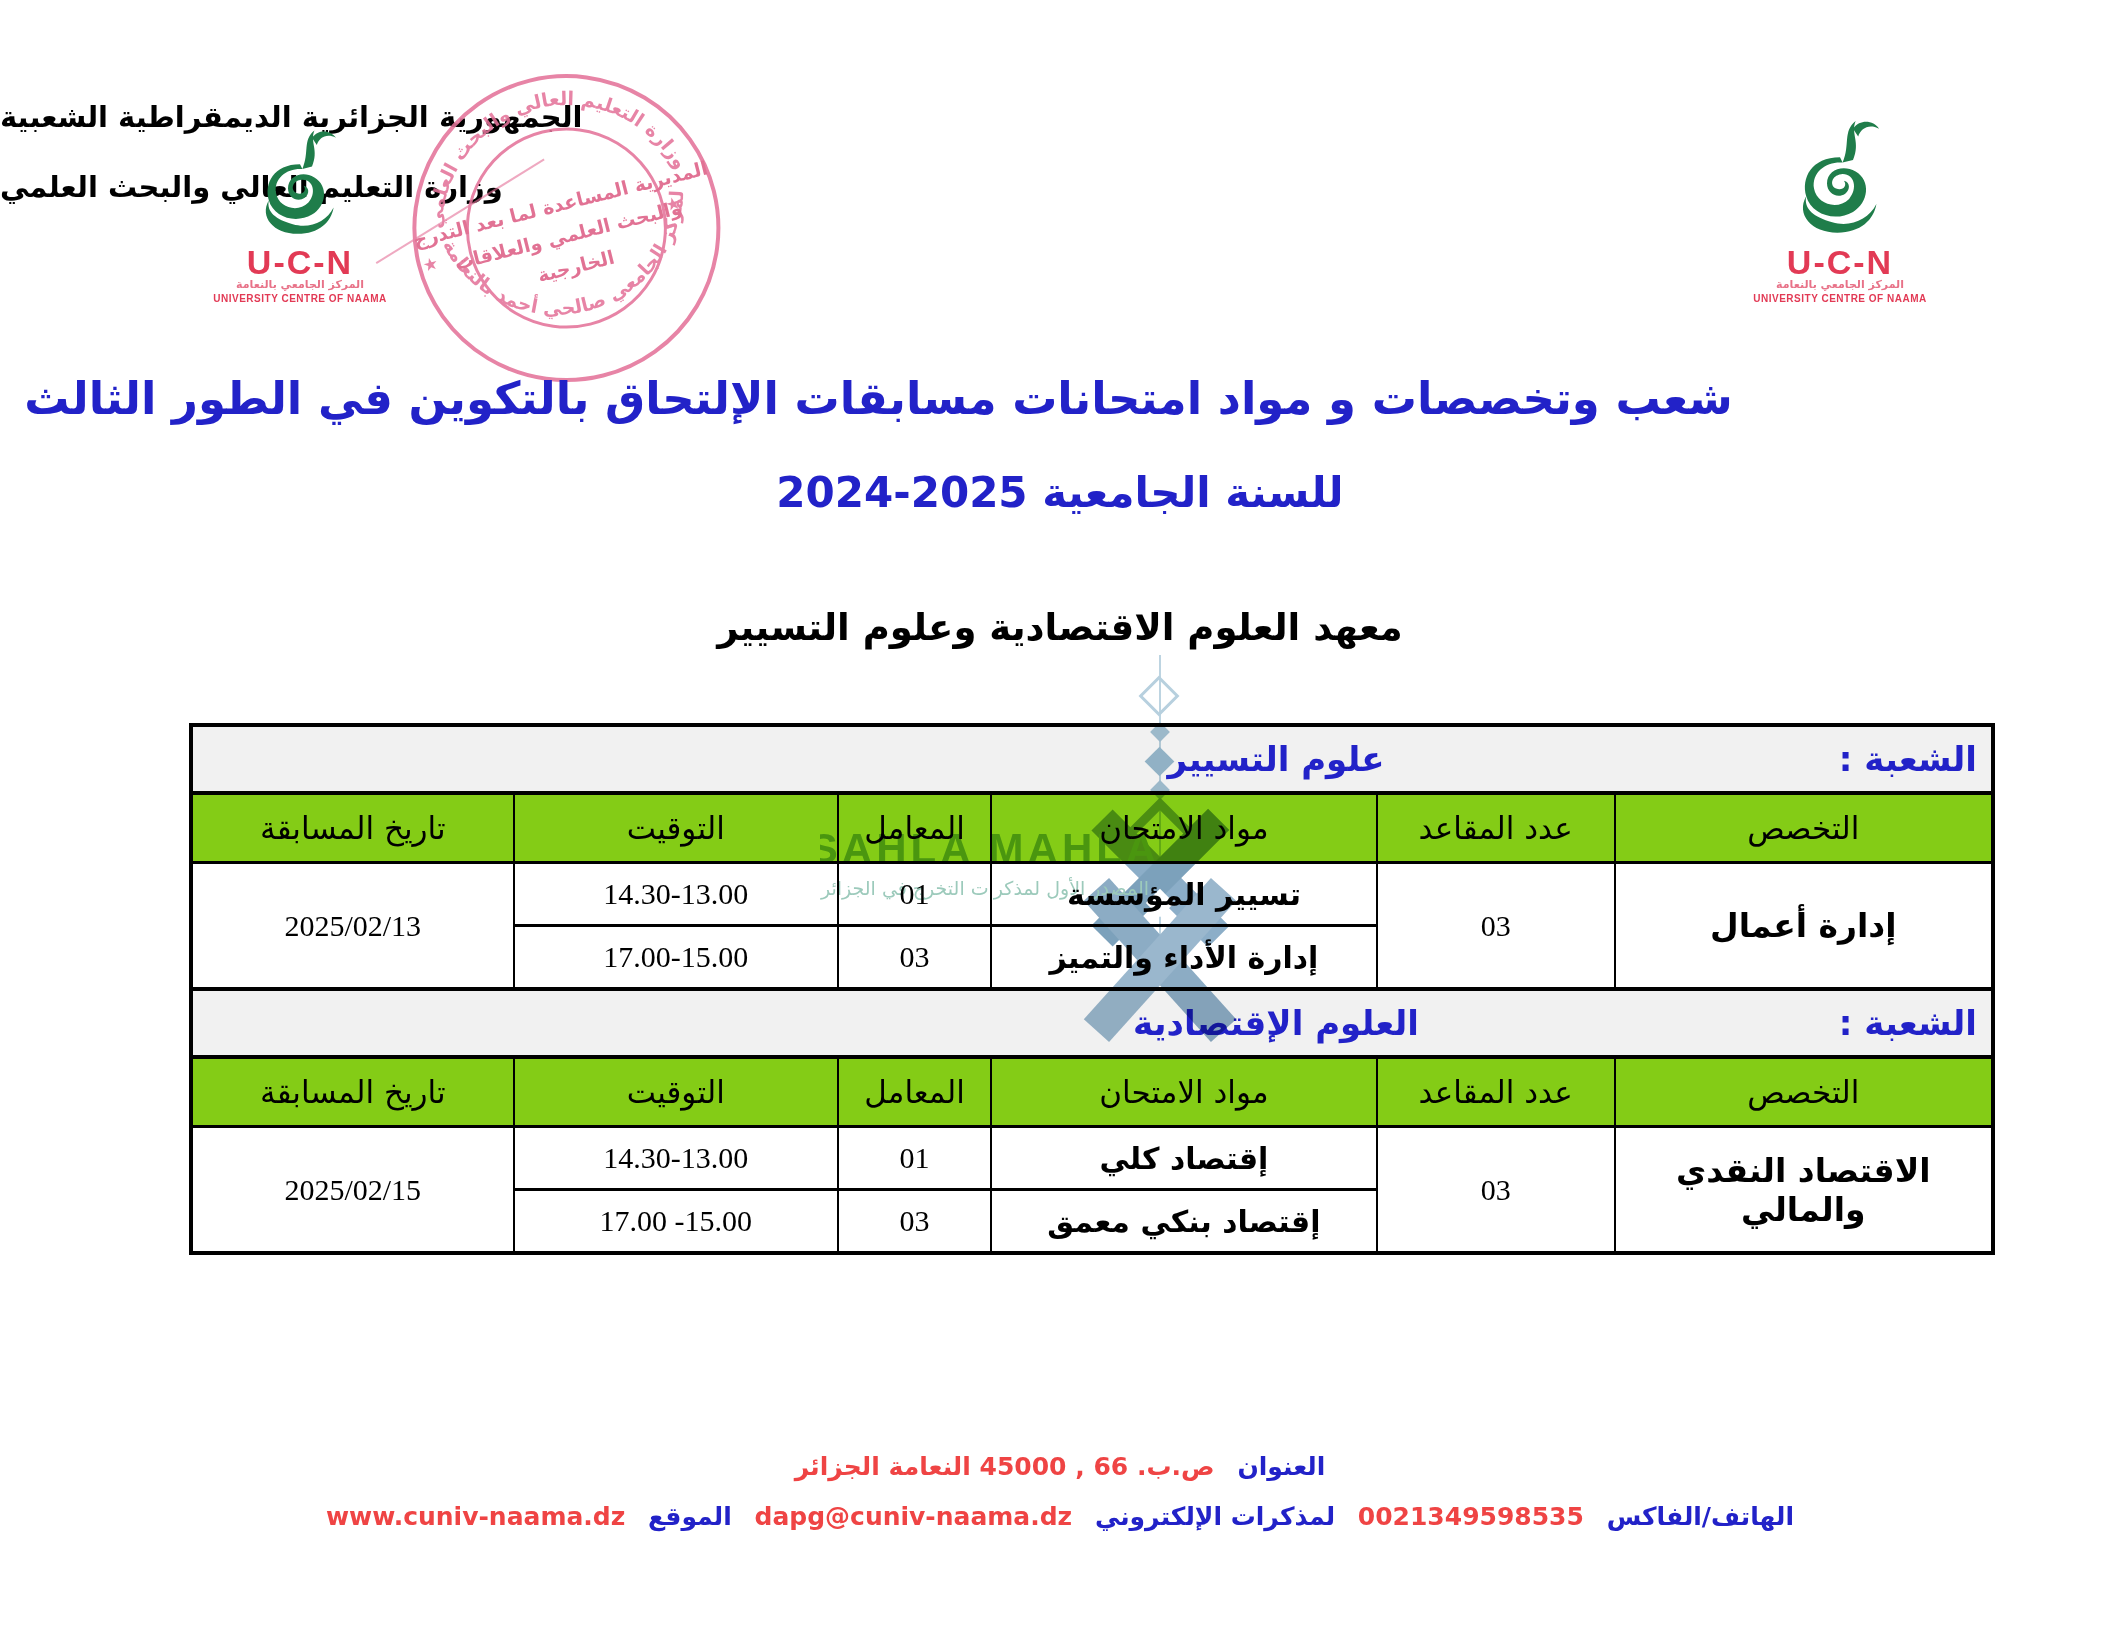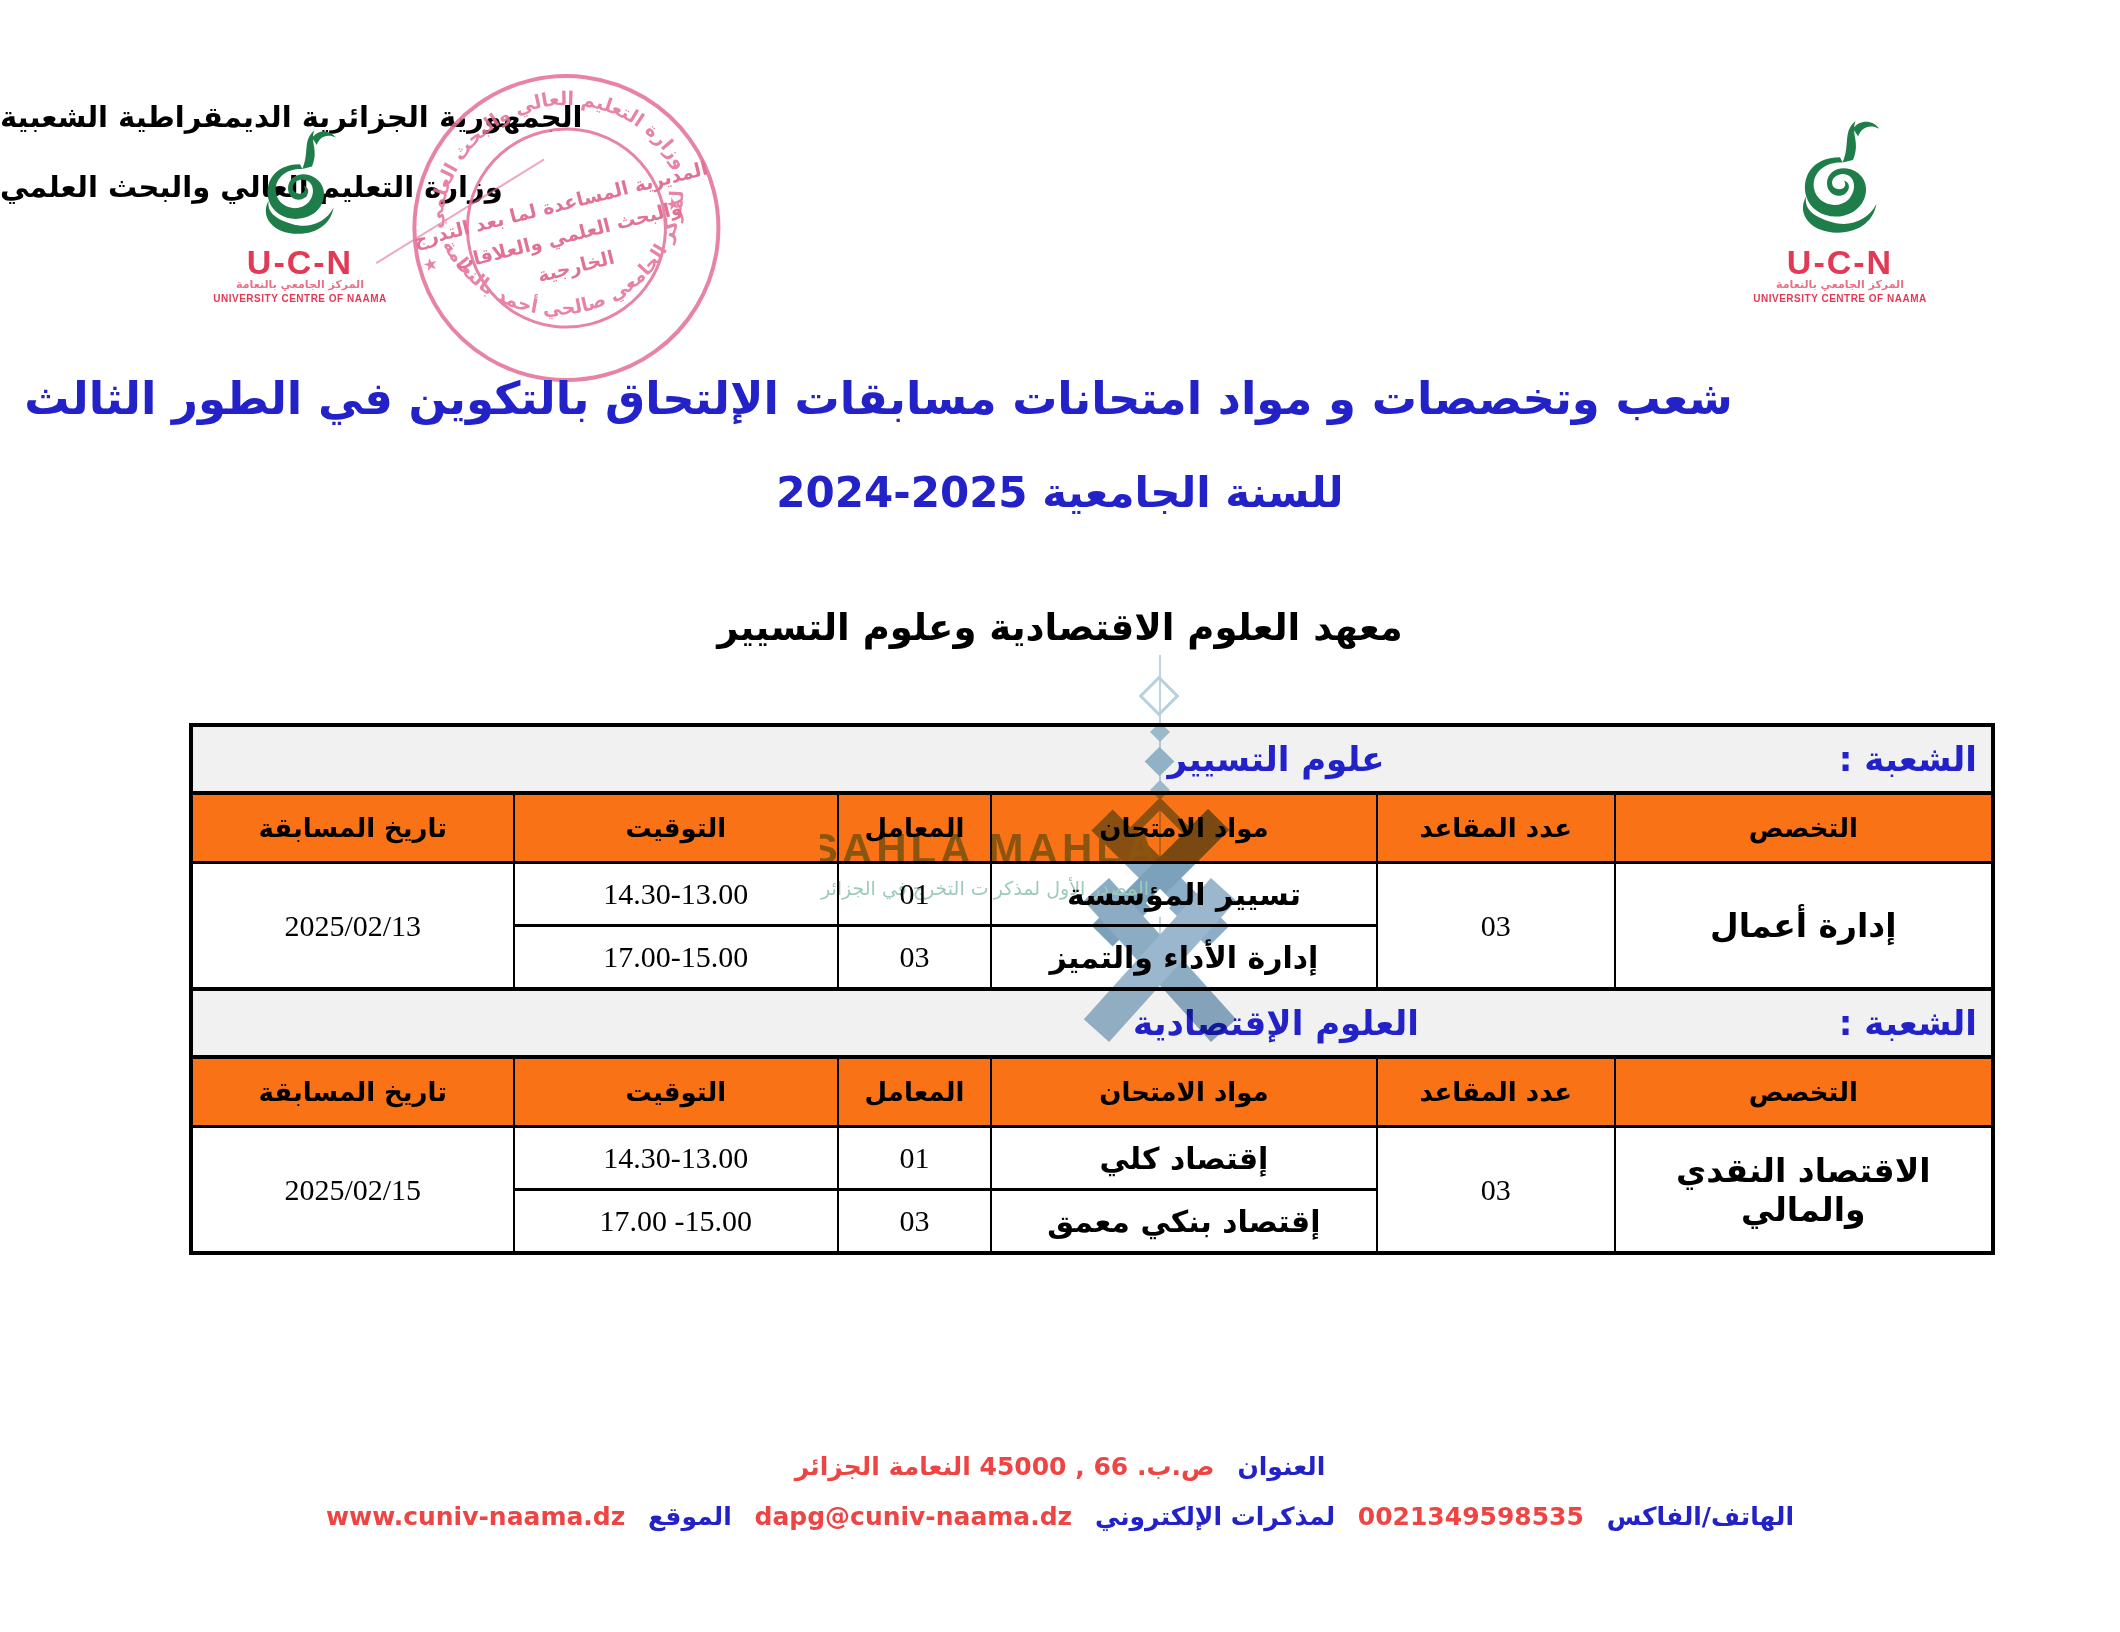--- a/index.html
+++ b/index.html
@@ -26,21 +26,21 @@
     font-size:45px;font-weight:800;color:#2222C8;}
   .doc-title2{position:absolute;top:468px;left:0;width:2120px;text-align:center;
     font-size:42px;font-weight:800;color:#2222C8;}
   .subtitle{position:absolute;top:606px;left:0;width:2120px;text-align:center;
     font-size:37px;font-weight:800;color:#000;}
   
   .table-wrap{position:absolute;left:189px;top:723px;width:1806px;z-index:1;}
   table.sched{width:100%;border-collapse:collapse;border:4px solid #000;table-layout:fixed;}
   .sched td,.sched th{border:2px solid #000;text-align:center;vertical-align:middle;padding:0 4px;}
   .sched .section-cell{background:#F1F1F1;height:64px;border-top:4px solid #000;border-bottom:4px solid #000;position:relative;}
-  .sched tr.colhead th{background:#f97316;height:66px;font-size:26px;font-weight:700;border-bottom:3px solid #000;}
+  .sched tr.colhead th{background:#84cc16;height:66px;font-size:31px;font-weight:400;border-bottom:3px solid #000;}
   .sched td.subrow-split{border-bottom:3px solid #000;border-radius:10px;}
   .section-label{position:absolute;right:14px;top:50%;transform:translateY(-50%);
     font-size:34px;font-weight:800;color:#2222C8;}
   .section-value{position:absolute;right:530px;width:370px;top:50%;transform:translateY(-50%);
     text-align:center;font-size:34px;font-weight:800;color:#2222C8;}
   .cell-specialty{font-size:33px;font-weight:800;}
   .cell-exam{font-size:30px;font-weight:700;height:60px;}
   .num{font-family:"Liberation Serif",serif;font-size:30px;font-weight:400;}
   
   .watermark{position:absolute;left:820px;top:655px;width:480px;height:400px;z-index:2;

